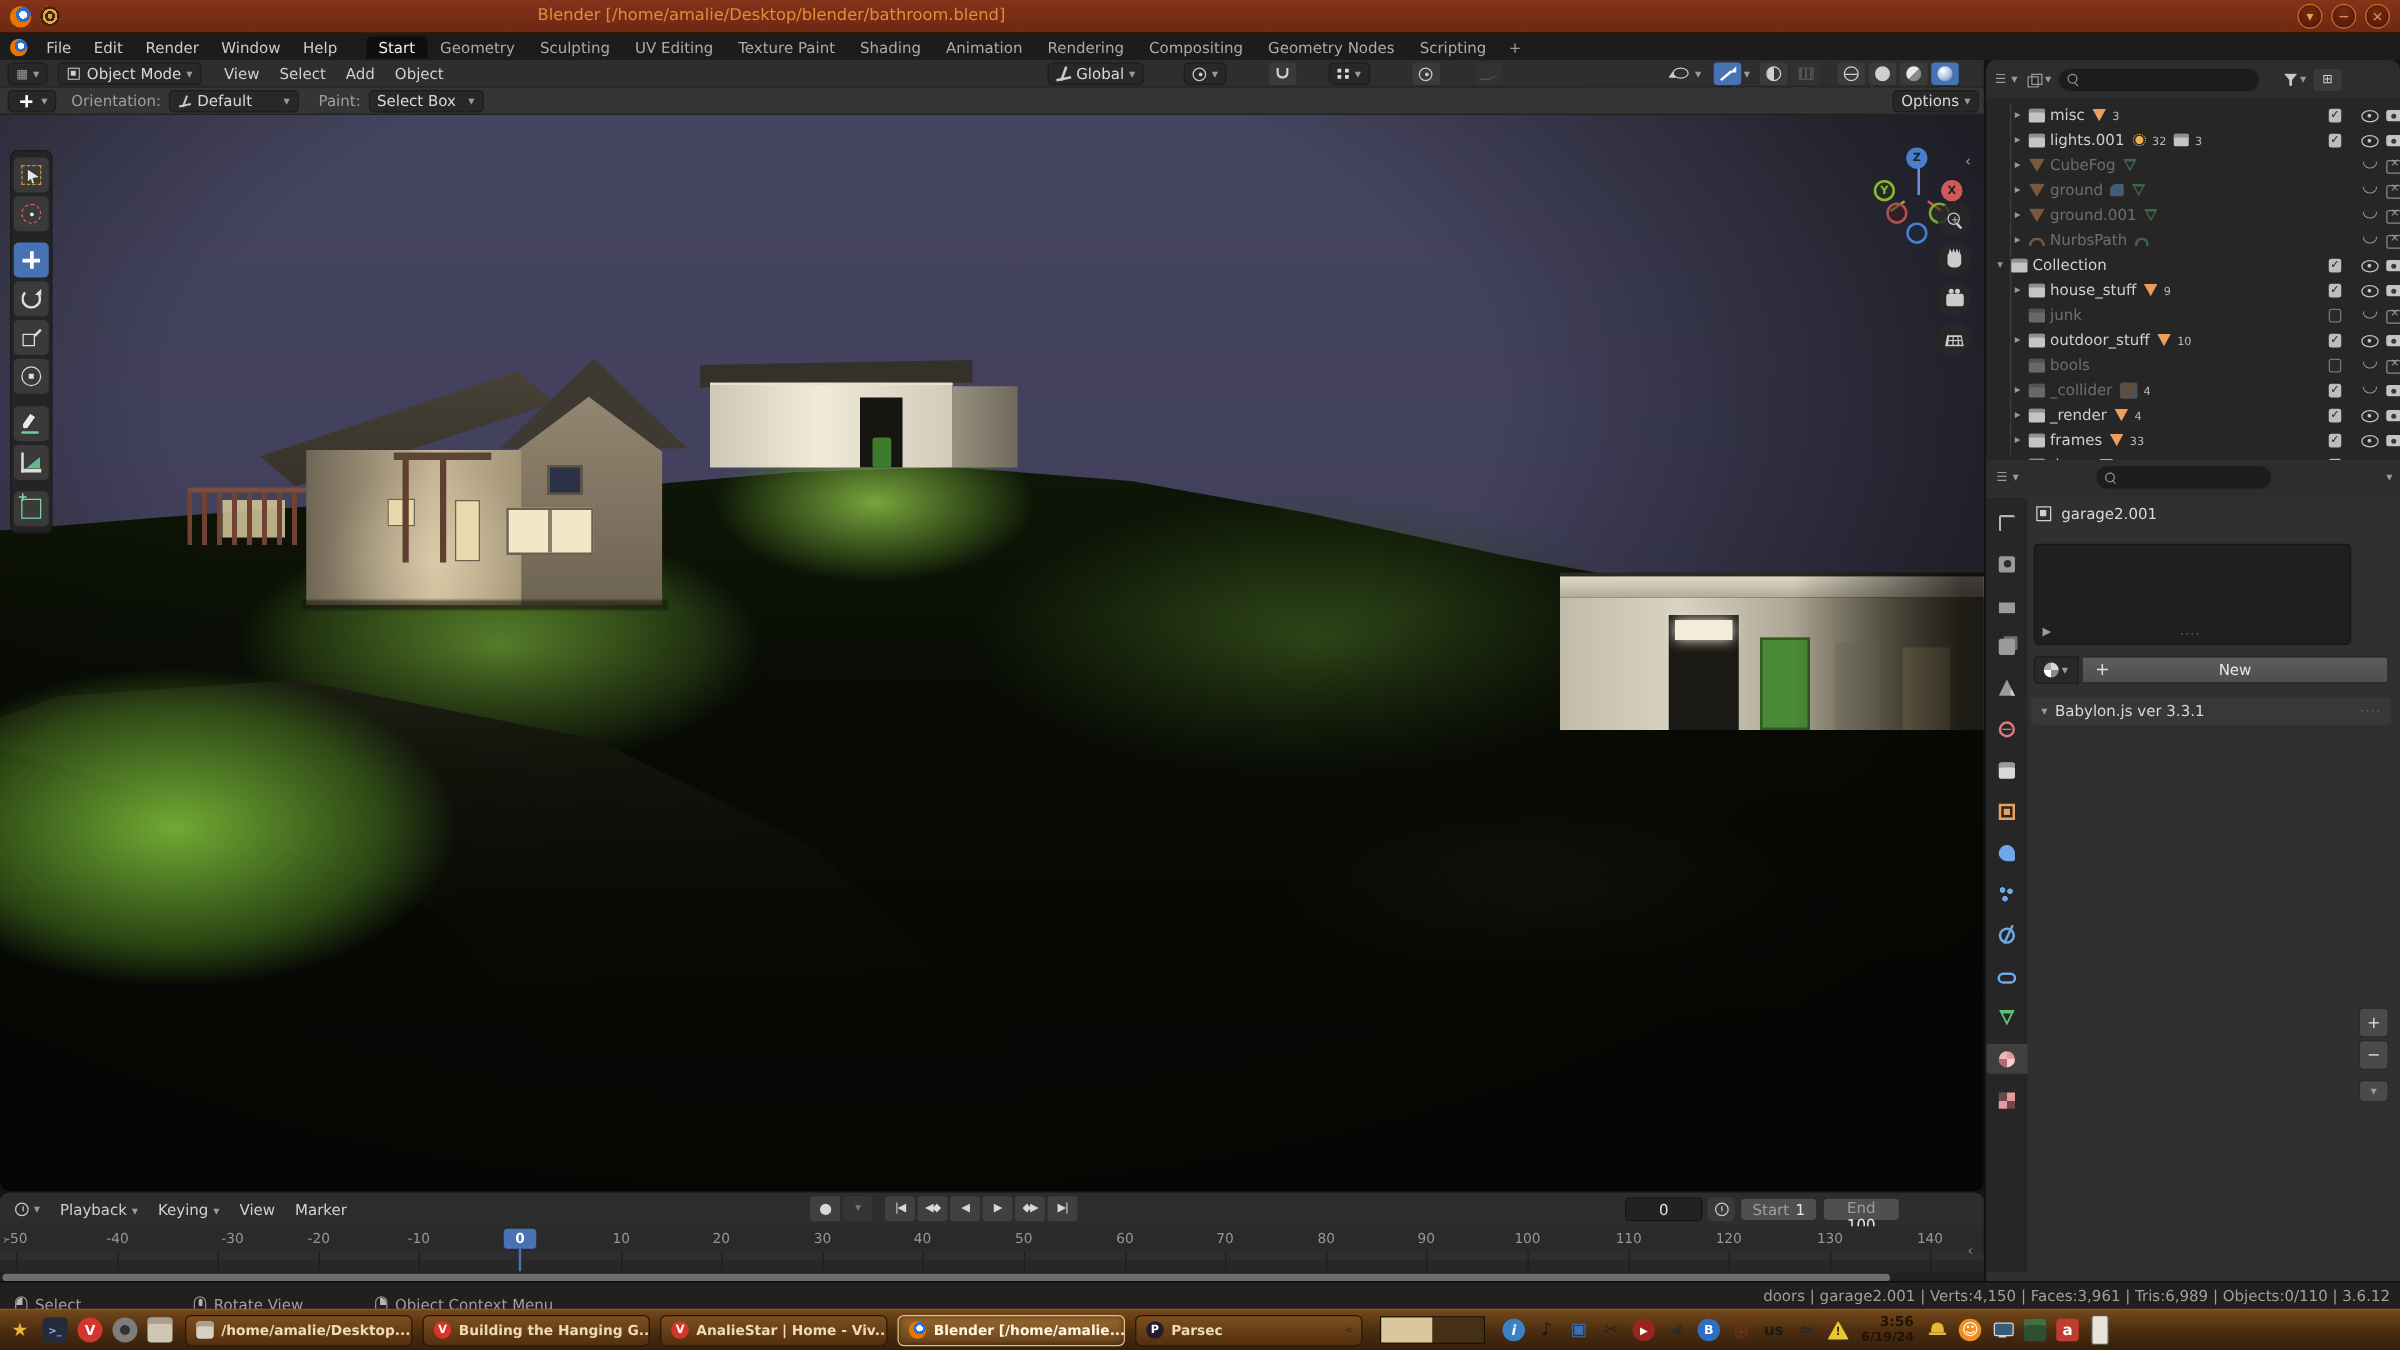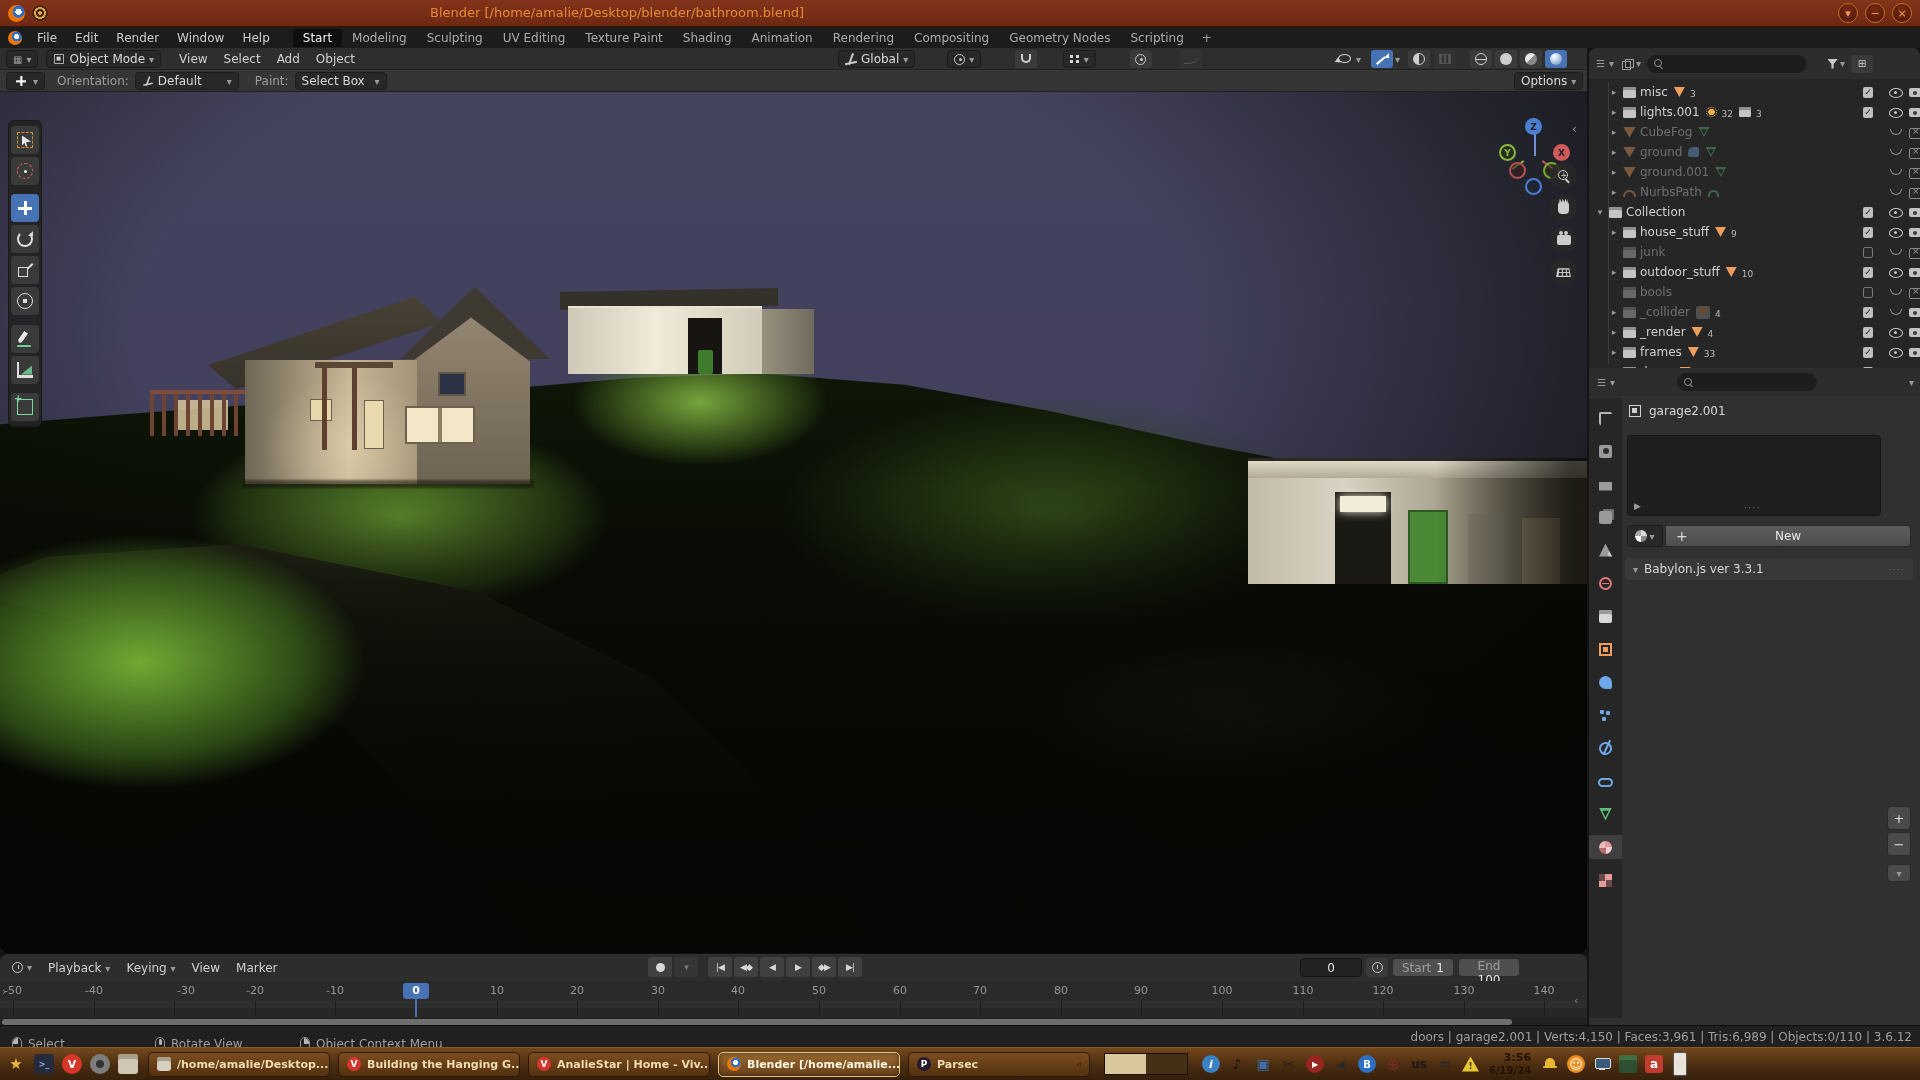--- a/index.html
+++ b/index.html
@@ -352,21 +352,21 @@
     <span class="blicon" style="width:14px;height:14px;margin:0 6px 0 8px;"></span>
     <span id="mb-menus" style="display:flex;">
         <span class="mitem">File</span>
         <span class="mitem">Edit</span>
         <span class="mitem">Render</span>
         <span class="mitem">Window</span>
         <span class="mitem">Help</span>
       </span>
     <span id="mb-ws" style="display:flex;margin-left:14px;align-items:center;">
         <span class="ws active">Start</span>
-        <span class="ws">Modeling</span>
+        <span class="ws">Geometry</span>
         <span class="ws">Sculpting</span>
         <span class="ws">UV Editing</span>
         <span class="ws">Texture Paint</span>
         <span class="ws">Shading</span>
         <span class="ws">Animation</span>
         <span class="ws">Rendering</span>
         <span class="ws">Compositing</span>
         <span class="ws">Geometry Nodes</span>
         <span class="ws">Scripting</span>
         <span class="ws-add">+</span>

